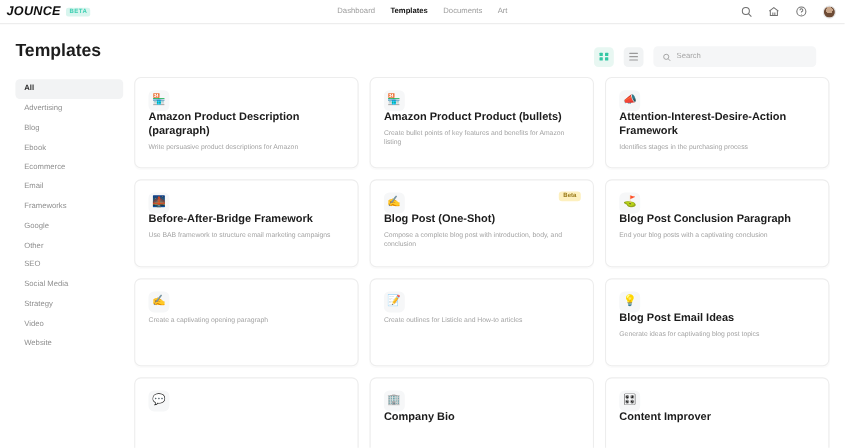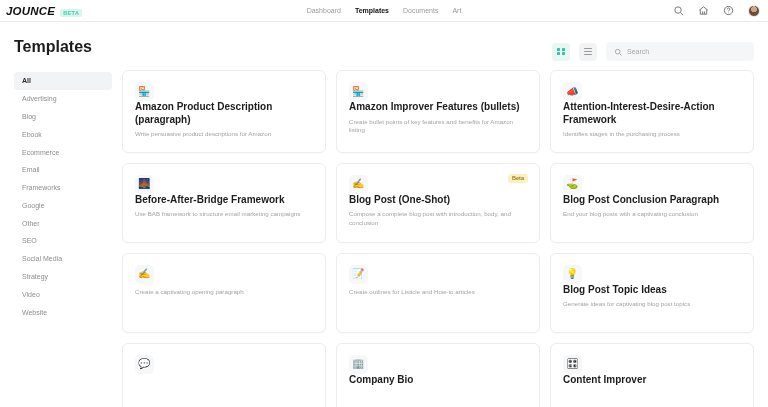--- a/index.html
+++ b/index.html
@@ -14,21 +14,21 @@
   
   .topbar {
     height: 22px;
     display: flex;
     align-items: center;
     border-bottom: 1px solid #ececec;
     padding: 0 8px 0 6px;
     position: relative;
     background: #fff;
   }
-  .brand { display: flex; align-items: flex-end; gap: 5px; }
+  .brand { display: flex; align-items: center; gap: 5px; }
   .logo-text {
     font-size: 11.5px; font-weight: 700; font-style: italic;
     letter-spacing: 0.2px; color: #111;
   }
   .beta-badge {
     font-size: 5.5px; font-weight: 700; letter-spacing: .4px;
     color: #3ecfb2; background: #d8f5ee;
     padding: 1px 3px; border-radius: 2px;
     text-transform: uppercase;
   }
@@ -50,21 +50,21 @@
   }
 
   
   .page { padding: 0 14px; }
   .page-title {
     font-size: 16px; font-weight: 700; color: #1c1c1c;
     margin-top: 16px;
   }
 
   .toolbar {
-    position: absolute; right: 14px; top: 42px;
+    position: absolute; right: 26px; top: 42px;
     display: flex; align-items: center; gap: 9px;
   }
   .viewtoggle {
     width: 18px; height: 18px; border-radius: 4px;
     background: #f1f3f4;
     display: flex; align-items: center; justify-content: center;
     cursor: pointer;
   }
   .viewtoggle.active { background: #e8f7f2; }
   .grid-glyph { display: grid; grid-template-columns: 3px 3px; grid-template-rows: 3px 3px; gap: 1.5px; }
@@ -221,21 +221,21 @@
     </aside>
 
     <section class="cards" id="cards-grid">
         <div class="card">
           <div class="card-icon">🏪</div>
           <div class="card-title">Amazon Product Description (paragraph)</div>
           <div class="card-desc">Write persuasive product descriptions for Amazon</div>
         </div>
         <div class="card">
           <div class="card-icon">🏪</div>
-          <div class="card-title">Amazon Improver Features (bullets)</div>
+          <div class="card-title">Amazon Product Product (bullets)</div>
           <div class="card-desc">Create bullet points of key features and benefits for Amazon listing</div>
         </div>
         <div class="card">
           <div class="card-icon">📣</div>
           <div class="card-title">Attention-Interest-Desire-Action Framework</div>
           <div class="card-desc">Identifies stages in the purchasing process</div>
         </div>
         <div class="card">
           <div class="card-icon">🌉</div>
           <div class="card-title">Before-After-Bridge Framework</div>
@@ -255,21 +255,21 @@
         <div class="card">
           <div class="card-icon">✍</div>
           <div class="card-desc">Create a captivating opening paragraph</div>
         </div>
         <div class="card">
           <div class="card-icon">📝</div>
           <div class="card-desc">Create outlines for Listicle and How-to articles</div>
         </div>
         <div class="card">
           <div class="card-icon">💡</div>
-          <div class="card-title">Blog Post Topic Ideas</div>
+          <div class="card-title">Blog Post Email Ideas</div>
           <div class="card-desc">Generate ideas for captivating blog post topics</div>
         </div>
         <div class="card">
           <div class="card-icon">💬</div>
         </div>
         <div class="card">
           <div class="card-icon">🏢</div>
           <div class="card-title">Company Bio</div>
         </div>
         <div class="card">

